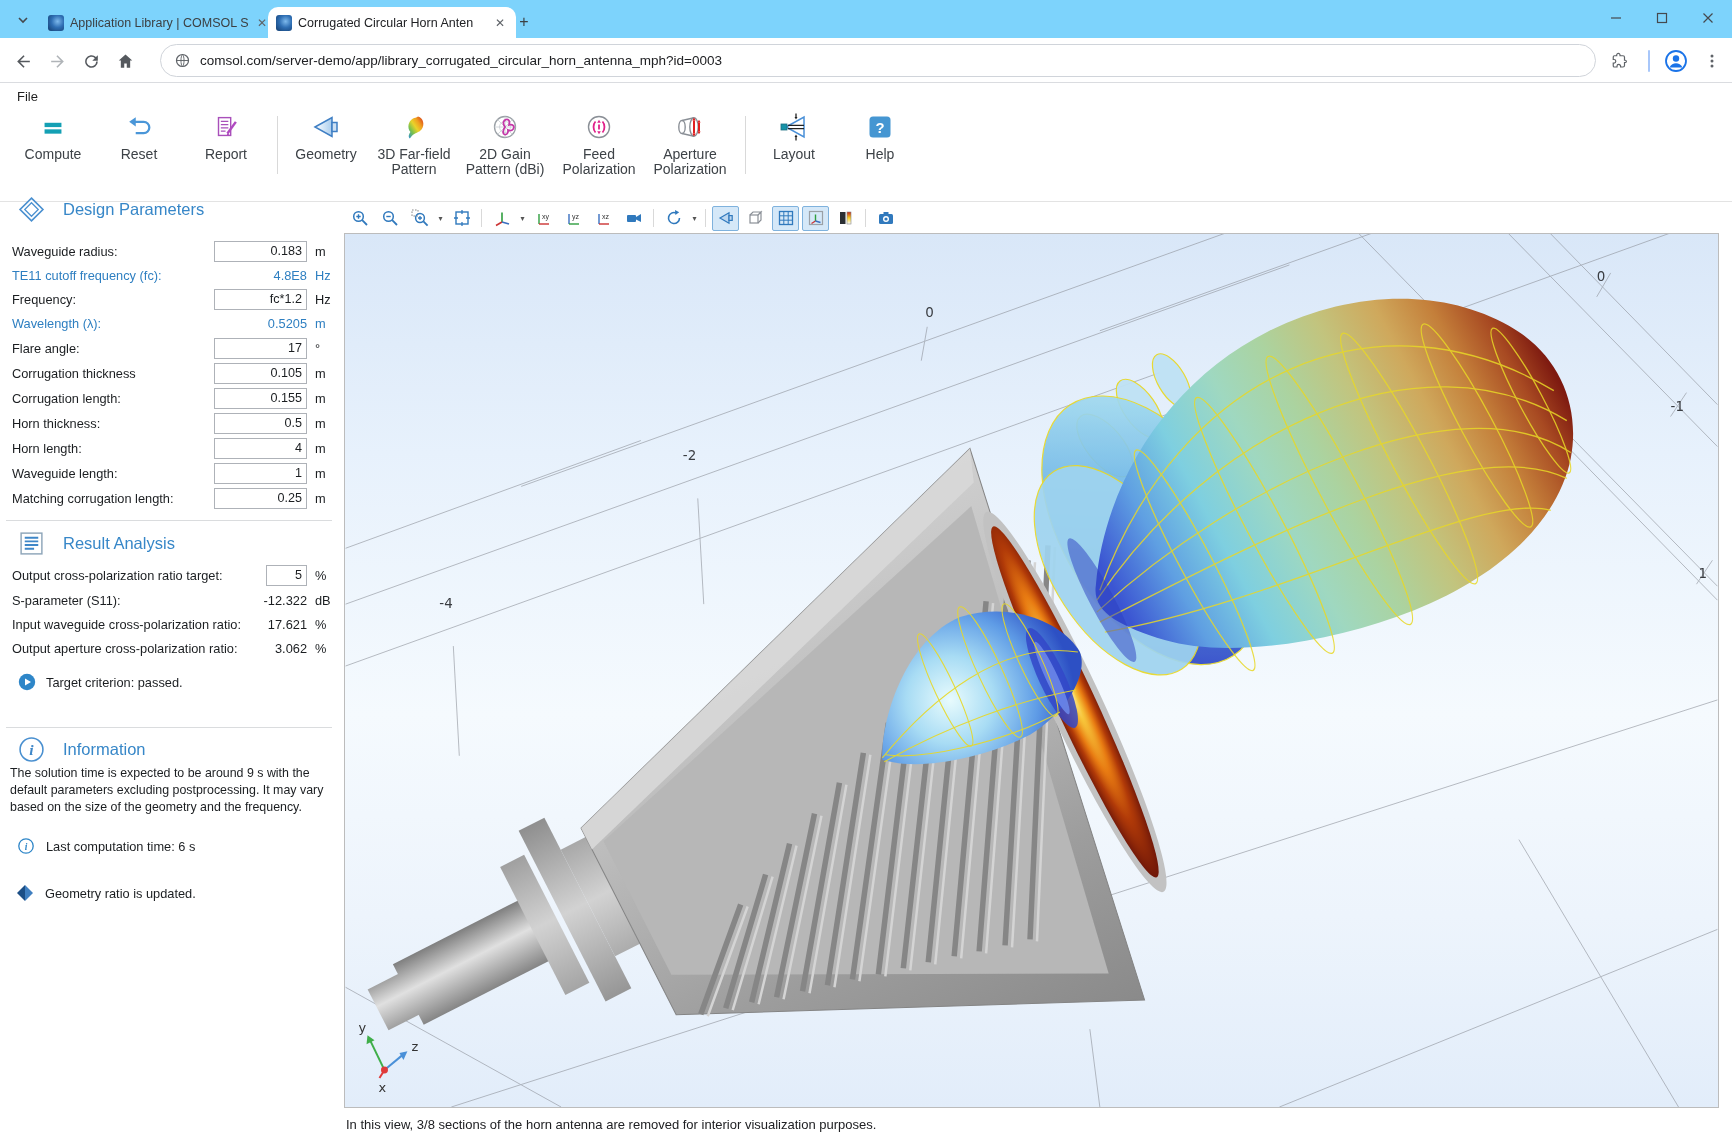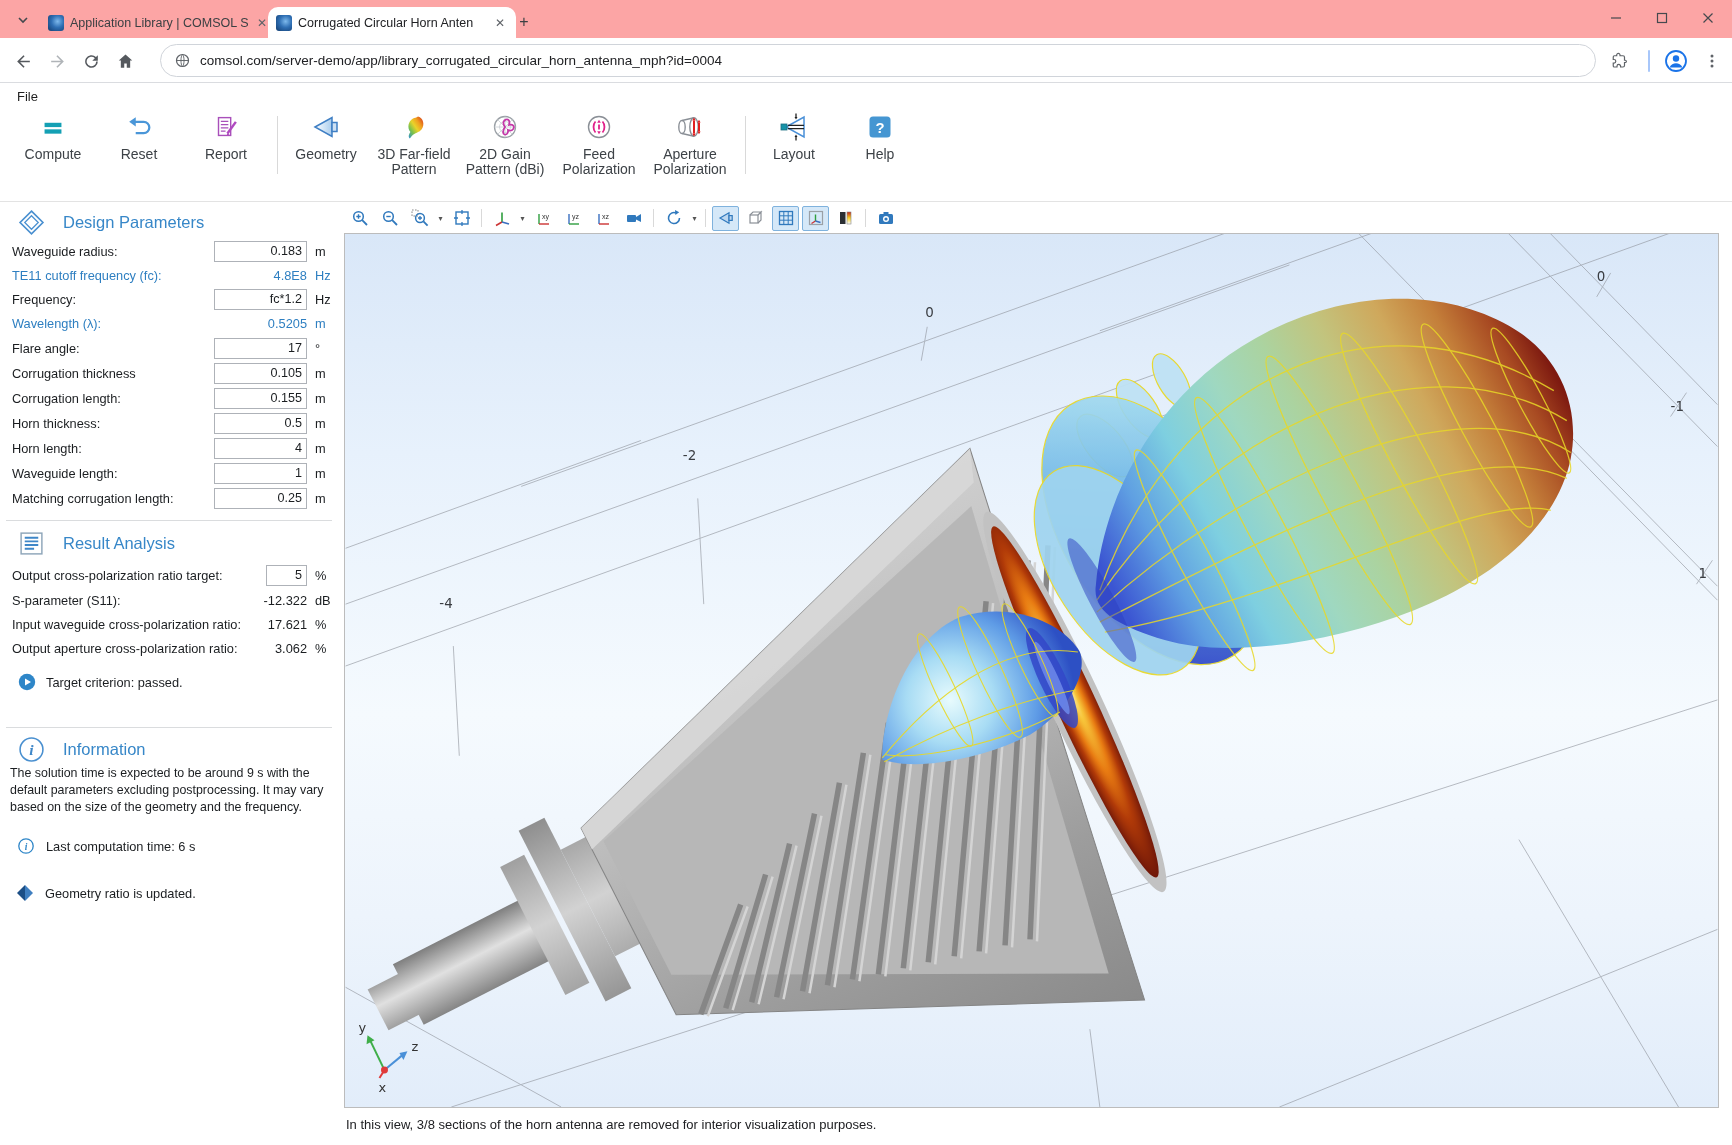--- a/index.html
+++ b/index.html
@@ -1,20 +1,20 @@
 <!DOCTYPE html>
 <html><head>
 <meta charset="utf-8">
 <style>
   html,body{margin:0;padding:0;background:#fff;}
   body{width:1732px;height:1145px;position:relative;overflow:hidden;
        font-family:"Liberation Sans",sans-serif;color:#1f2328;}
   .abs{position:absolute;}
   
-  .tabstrip{left:0;top:0;width:1732px;height:38px;background:#fca5a5;}
+  .tabstrip{left:0;top:0;width:1732px;height:38px;background:#7dd3fc;}
   .tab-search{left:8px;top:9px;width:30px;height:22px;border-radius:6px;display:flex;align-items:center;justify-content:center;color:#45494e;font-size:12px;cursor:pointer;}
   .tab{top:7px;height:31px;display:flex;align-items:center;padding:0 8px;font-size:12.5px;color:#3c4043;}
   .tab.inactive{left:40px;width:222px;}
   .tab.active{left:268px;width:232px;background:#fff;border-radius:10px 10px 0 0;color:#202124;}
   .tab .title{white-space:nowrap;overflow:hidden;flex:1;margin:0 6px;}
   .tab .close{width:16px;height:16px;border-radius:8px;display:flex;align-items:center;justify-content:center;font-size:12px;color:#5f6368;}
   .favicon{width:16px;height:16px;border-radius:3px;background:radial-gradient(circle at 60% 40%,#7db9ec 0%,#2f6fb4 45%,#123c6e 100%);flex:0 0 16px;}
   .newtab{left:512px;top:10px;width:24px;height:24px;display:flex;align-items:center;justify-content:center;font-size:16px;color:#3c4043;}
   .winbtn{top:4px;width:42px;height:28px;display:flex;align-items:center;justify-content:center;color:#45494e;}
   .toolbar{left:0;top:38px;width:1732px;height:45px;background:#fff;border-bottom:1px solid #dadce0;box-sizing:border-box;}
@@ -117,21 +117,21 @@
     <svg viewBox="0 0 24 24">
       <path d="M12 3.2l8.5 7.6h-2.6V20h-4.3v-5.6h-3.2V20H6.1v-9.2H3.5z"></path>
     </svg>
   </div>
 
 <div class="abs omnibox">
   <svg width="15" height="15" viewBox="0 0 16 16">
     <circle cx="8" cy="8" r="6.4" fill="none" stroke="#5f6368" stroke-width="1.3"></circle>
     <path d="M1.6 8h12.8M8 1.6c2.2 1.8 2.2 11 0 12.8M8 1.6c-2.2 1.8-2.2 11 0 12.8" fill="none" stroke="#5f6368" stroke-width="1"></path>
   </svg>
-  <span class="url">comsol.com/server-demo/app/library_corrugated_circular_horn_antenna_mph?id=0004</span>
+  <span class="url">comsol.com/server-demo/app/library_corrugated_circular_horn_antenna_mph?id=0003</span>
 </div>
 <div class="abs chromeicon" style="left:1606px;">
   <svg width="18" height="18" viewBox="0 0 24 24">
       <path d="M19 11h-1V7a2 2 0 0 0-2-2h-4V4a2.2 2.2 0 1 0-4.4 0v1H4.5A1.5 1.5 0 0 0 3 6.5V10h1a2.4 2.4 0 1 1 0 4.8H3v3.7A1.5 1.5 0 0 0 4.5 20H8v-1a2.4 2.4 0 1 1 4.8 0v1h3.2a2 2 0 0 0 2-2v-4h1a1.5 1.5 0 0 0 0-3z" fill="none" stroke="#5f6368" stroke-width="1.6"></path>
     </svg>
 </div>
 <div class="abs sepline"></div>
 <div class="abs chromeicon" style="left:1662px;">
   <svg width="24" height="24" viewBox="0 0 24 24">
     <circle cx="12" cy="12" r="10" fill="none" stroke="#1a73e8" stroke-width="1.8"></circle>
@@ -262,21 +262,21 @@
   <div class="ric">
       <svg width="28" height="28" viewBox="0 0 32 32">
         <rect x="4" y="4" width="24" height="24" rx="4" fill="#4596d2"></rect>
         <text x="16" y="22.5" text-anchor="middle" font-size="17" font-family="Liberation Sans,sans-serif" font-weight="bold" fill="#fff">?</text>
       </svg>
     </div>
   <div class="rlab">Help</div>
 </div>
 <div class="abs ribbonline"></div>
 
-<div class="abs sechead" style="left:0;top:208px;width:336px;">
+<div class="abs sechead" style="left:0;top:195px;width:336px;">
   <svg width="27" height="27" viewBox="0 0 26 26" style="margin-left:18px;">
     <polygon points="13,2 24,13 13,24 2,13" fill="#fff" stroke="#4a90d0" stroke-width="1.6"></polygon>
     <polygon points="13,6.5 19.5,13 13,19.5 6.5,13" fill="none" stroke="#4a90d0" stroke-width="1.2"></polygon>
   </svg>
   <span class="stitle">Design Parameters</span>
 </div>
 
 <div class="abs prow" style="top:239px;">
     <span class="plabel">Waveguide radius:</span>
     <input class="pbox" value="0.183" style="">

